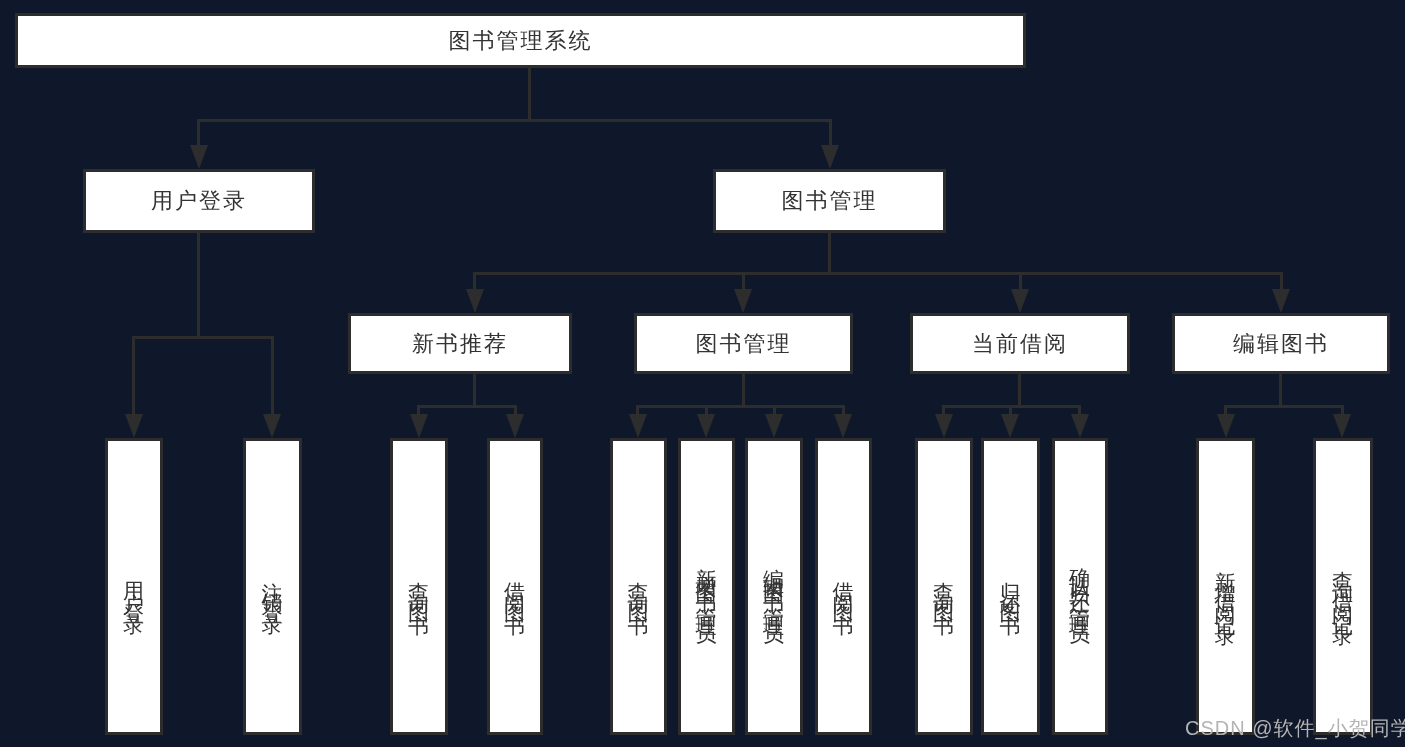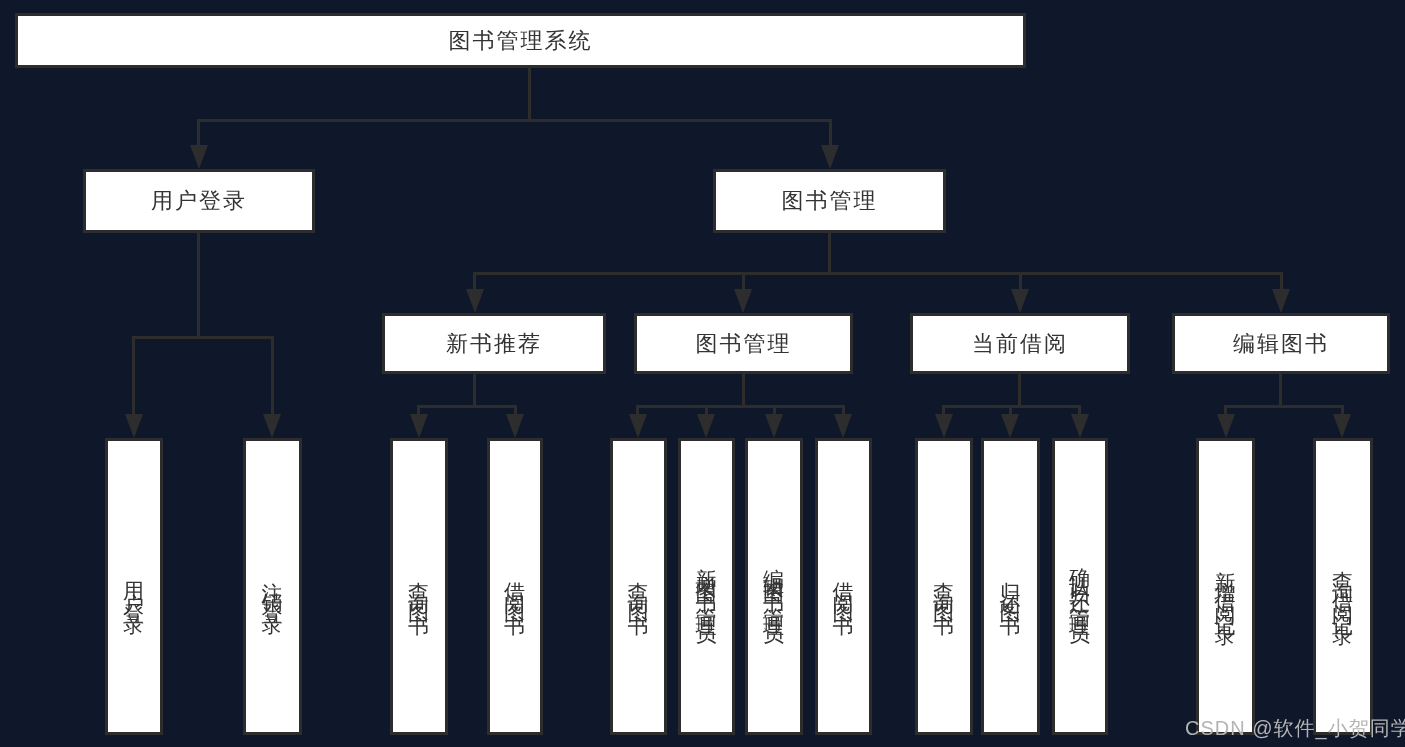--- a/index.html
+++ b/index.html
@@ -85,21 +85,21 @@
     <span class="hlabel">图书管理系统</span>
   </div>
 
   <div class="box" style="left:83px; top:169px; width:232px; height:64px;">
     <span class="hlabel">用户登录</span>
   </div>
   <div class="box" style="left:713px; top:169px; width:233px; height:64px;">
     <span class="hlabel">图书管理</span>
   </div>
 
-  <div class="box" style="left:382px; top:313px; width:224px; height:61px;">
+  <div class="box" style="left:348px; top:313px; width:224px; height:61px;">
     <span class="hlabel">新书推荐</span>
   </div>
   <div class="box" style="left:634px; top:313px; width:219px; height:61px;">
     <span class="hlabel">图书管理</span>
   </div>
   <div class="box" style="left:910px; top:313px; width:220px; height:61px;align-items:center;">
     <span class="hlabel">当前借阅</span>
   </div>
   <div class="box" style="left:1172px; top:313px; width:218px; height:61px;">
     <span class="hlabel">编辑图书</span>

